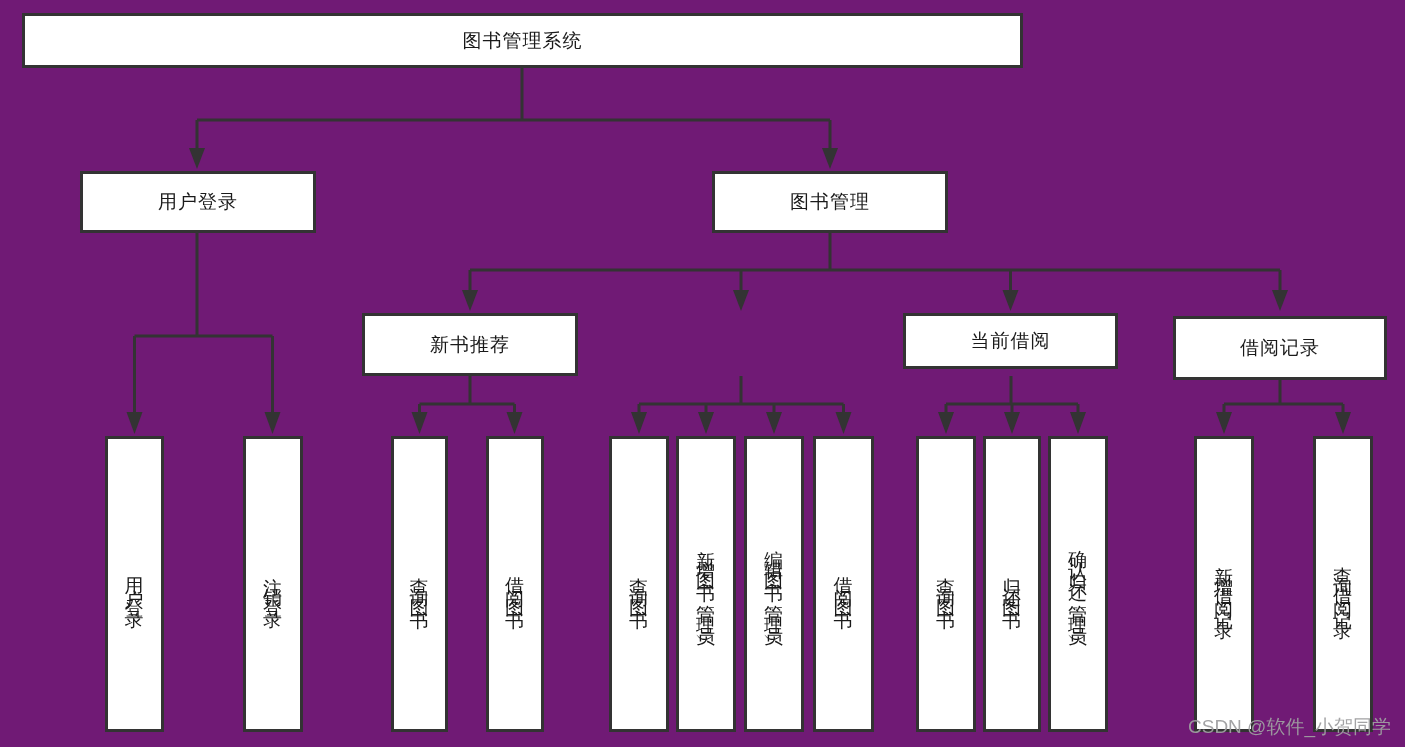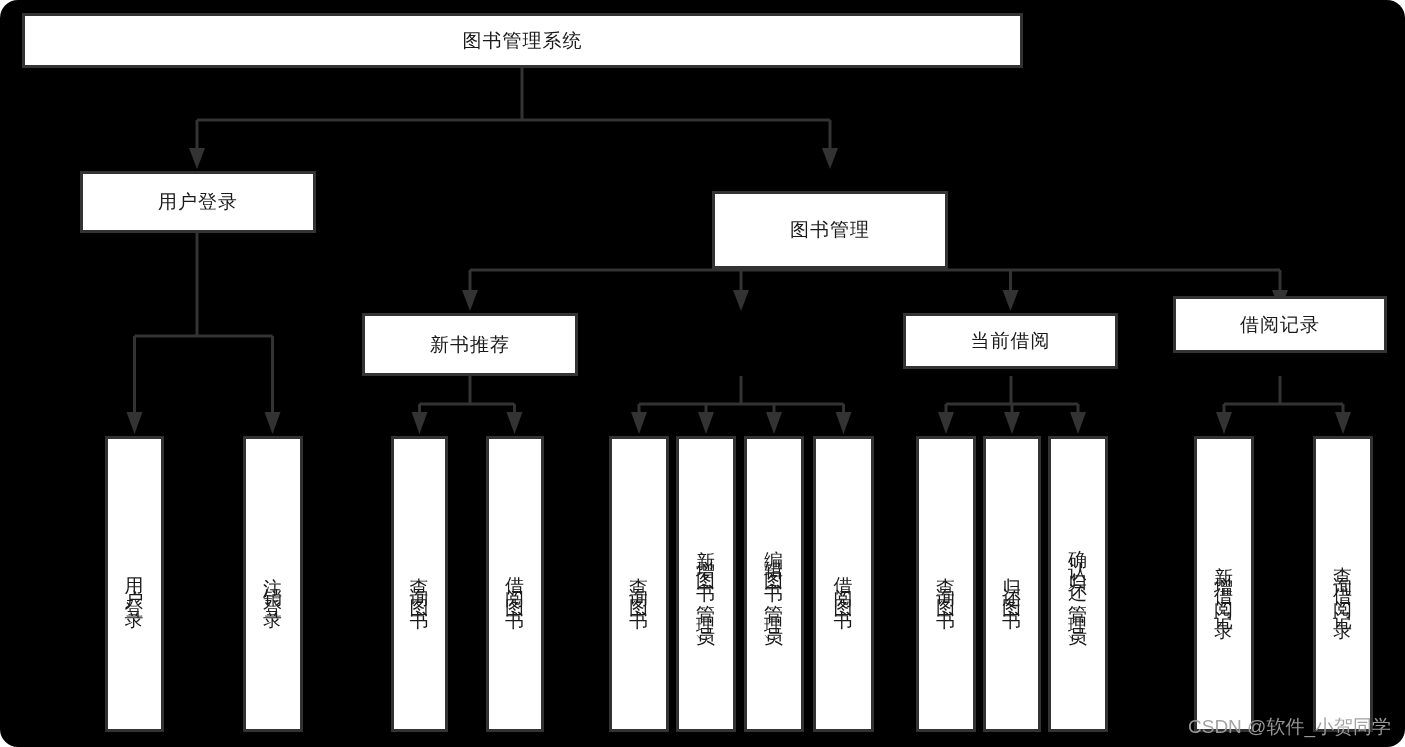--- a/index.html
+++ b/index.html
@@ -1,24 +1,23 @@
 <!DOCTYPE html>
 <html><head>
 <meta charset="utf-8">
 <style>
   html, body { margin: 0; padding: 0; background: #ffffff; }
   .canvas {
     position: relative;
     width: 1405px;
     height: 747px;
-    background: #000000;
+    background: #701a75;
     font-family: "Liberation Sans", sans-serif;
     color: #1a1a1a;
     overflow: hidden;
-    border-radius: 18px;
   }
   svg.connectors {
     position: absolute;
     left: 0; top: 0;
     width: 1405px; height: 747px;
     z-index: 1;
   }
   .node {
     position: absolute;
     box-sizing: border-box;
@@ -86,25 +85,25 @@
     <polygon points="1070,412 1086,412 1078,434" fill="#333333" stroke="none"></polygon>
 
     <path d="M1280 376 V404 M1224 404 H1343 M1224 404 V414 M1343 404 V414"></path>
     <polygon points="1216,412 1232,412 1224,434" fill="#333333" stroke="none"></polygon>
     <polygon points="1335,412 1351,412 1343,434" fill="#333333" stroke="none"></polygon>
   </svg>
 
   <div class="node hbox" style="left:22px; top:13px; width:1001px; height:55px;">图书管理系统</div>
 
   <div class="node hbox" style="left:80px; top:171px; width:236px; height:62px;">用户登录</div>
-  <div class="node hbox" style="left:712px; top:171px; width:236px; height:78px;margin-top:20px;">图书管理</div>
+  <div class="node hbox" style="left:712px; top:171px; width:236px; height:62px;">图书管理</div>
 
   <div class="node hbox" style="left:362px; top:313px; width:216px; height:63px;text-align:center;">新书推荐</div>
   <div class="node hbox" style="left:903px; top:313px; width:215px; height:56px;">当前借阅</div>
-  <div class="node hbox" style="left:1173px; top:296px; width:214px; height:57px;">借阅记录</div>
+  <div class="node hbox" style="left:1173px; top:316px; width:214px; height:64px;">借阅记录</div>
 
   <div class="node vbox" style="left:105px; top:436px; width:59px; height:296px;">
     <span>用户登录</span>
   </div>
   <div class="node vbox" style="left:243px; top:436px; width:60px; height:296px;">
     <span>注销登录</span>
   </div>
 
   <div class="node vbox" style="left:391px; top:436px; width:57px; height:296px;">
     <span>查询图书</span>

